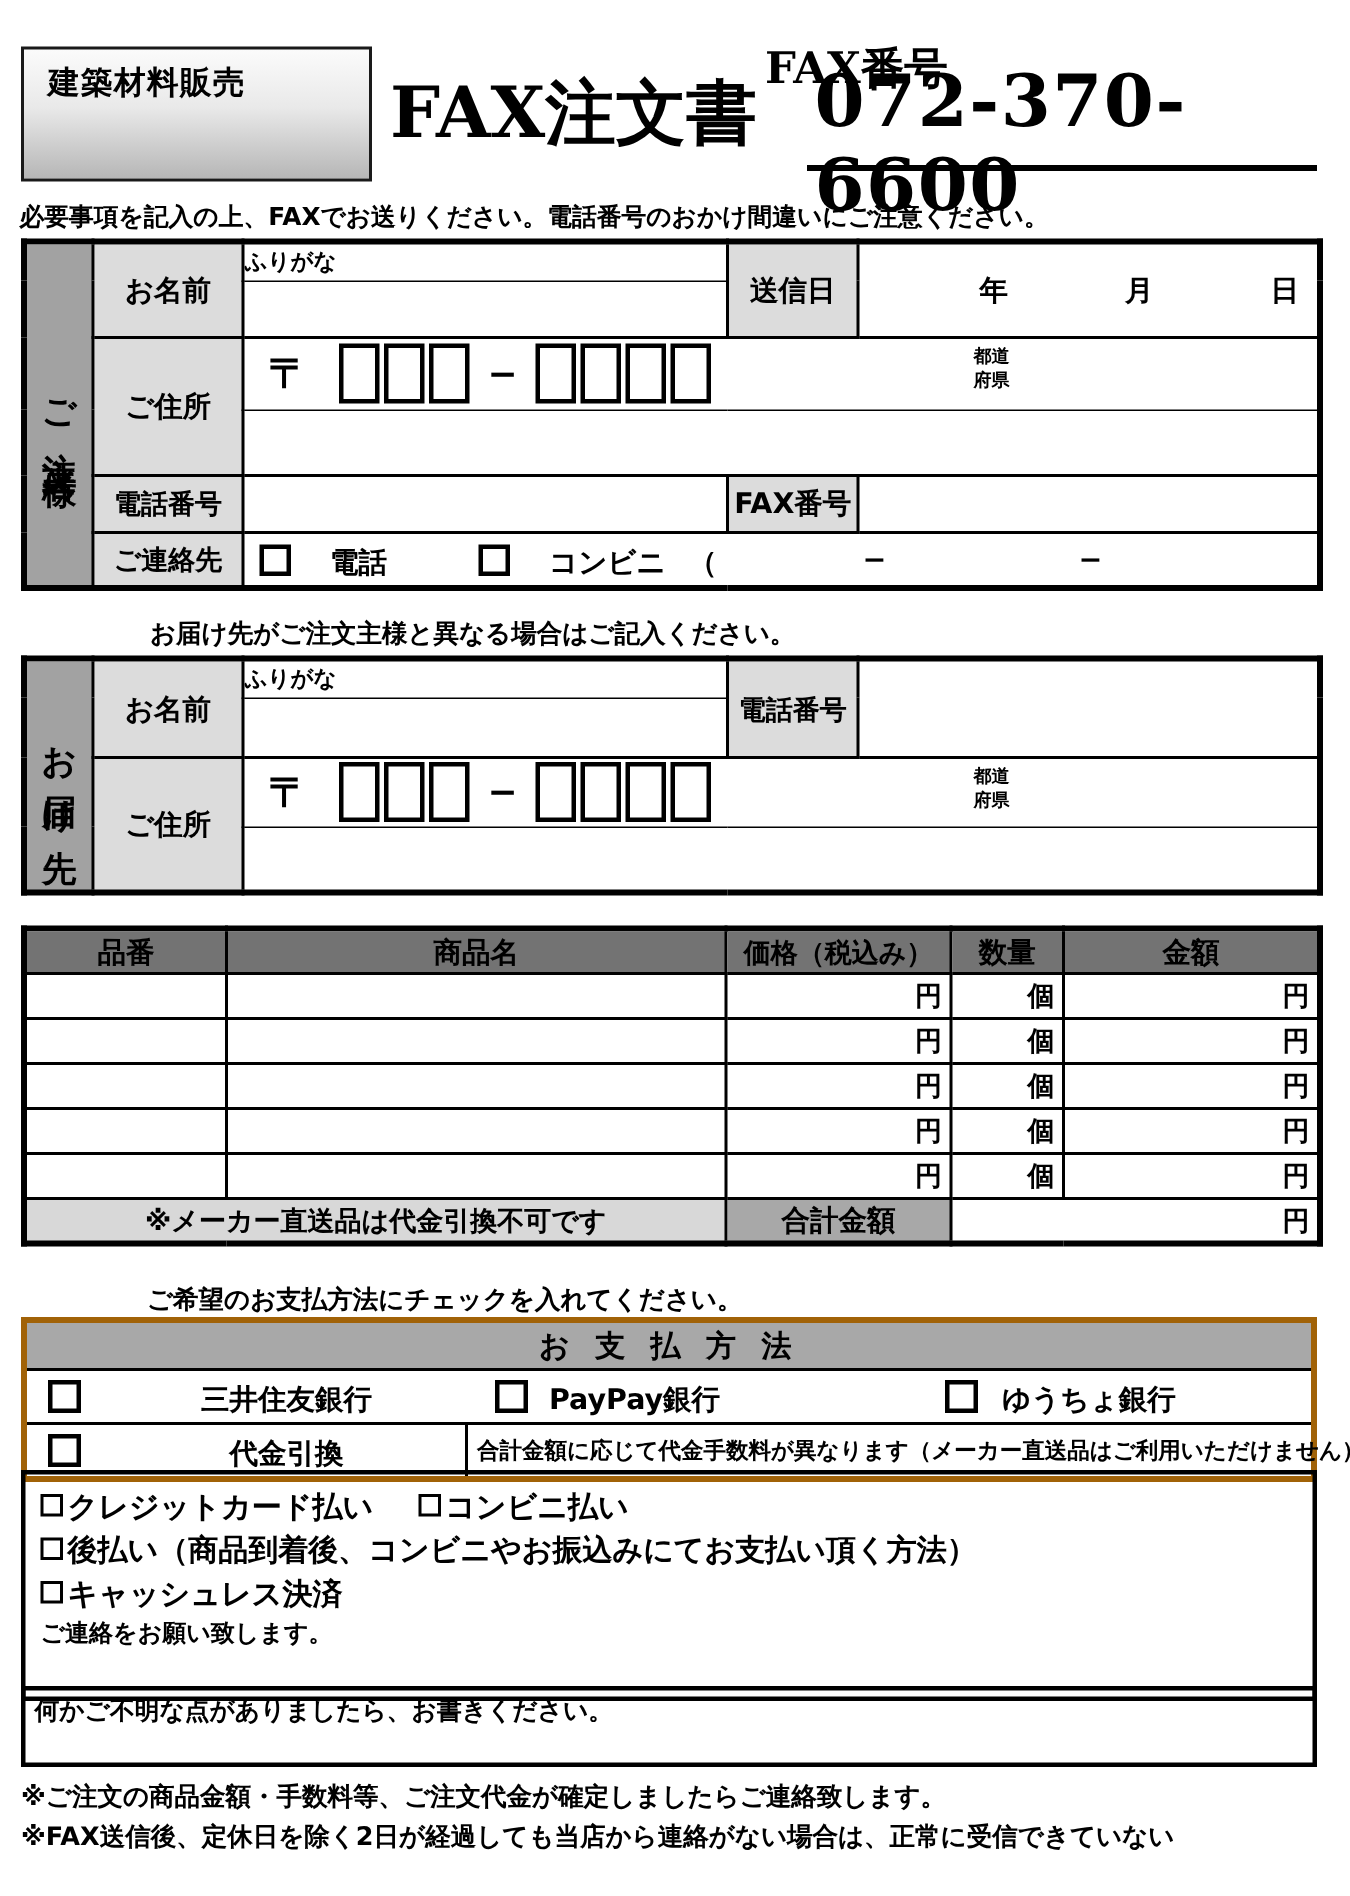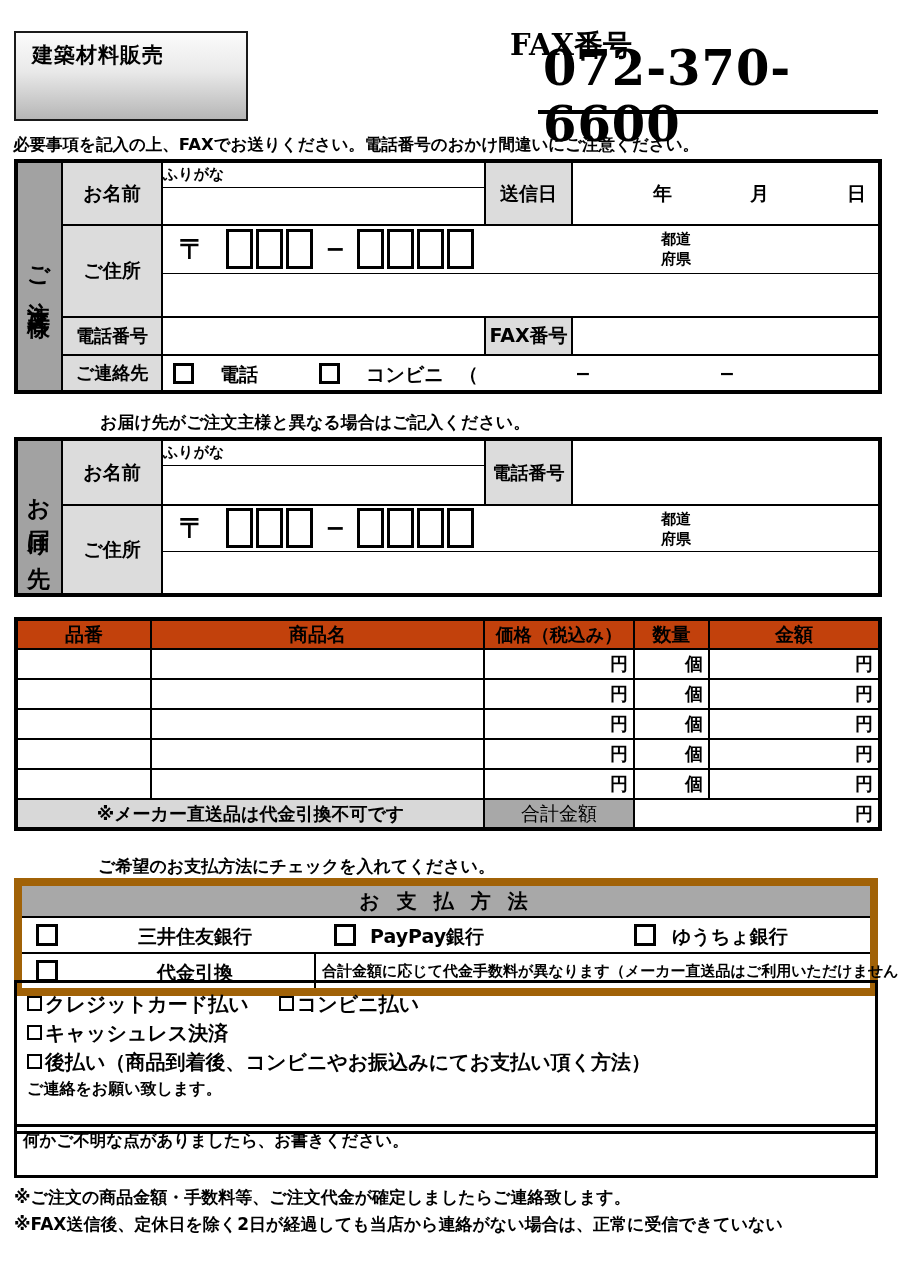--- a/index.html
+++ b/index.html
@@ -45,34 +45,34 @@
 
   .date-cell { display:flex; justify-content:flex-end; align-items:center;
                gap:78px; padding-right:12px; font-size:19px; font-weight:bold; height:100%; }
   .postal-cell { position:relative; height:100%; }
   .postal-inner { display:flex; align-items:center; height:100%; padding-left:16px; }
   .pmark { font-size:27px; font-weight:bold; }
   .pbox  { display:inline-block; width:27px; height:40px; background:#fff;
            border:3px solid #000; margin-left:3px; }
   .pbox.first { margin-left:20px; }
   .pdash { font-size:24px; font-weight:bold; margin:0 9px 0 12px; }
-  .pref  { position:absolute; left:468px; top:3px; width:60px; text-align:right;
-           font-size:15px; font-weight:bold; line-height:1.35; }
+  .pref  { position:absolute; left:468px; top:3px; width:60px; text-align:center;
+           font-size:12px; font-weight:bold; line-height:1.35; }
   .contact-cell { position:relative; height:100%; }
   .cb { position:absolute; width:21px; height:21px; border:3px solid #000; background:#fff; top:7px; }
   .ctxt { position:absolute; top:6px; font-size:19px; font-weight:bold; }
 
   
-  table.prod th { background:#c2410c; font-size:19px; font-weight:bold; }
+  table.prod th { background:#737373; font-size:19px; font-weight:bold; }
   table.prod td.unit { text-align:right; font-size:18px; font-weight:bold; padding-right:5px; }
   td.foot-note { background:#d8d8d8; text-align:center; font-weight:bold; font-size:18px; }
-  td.total-lbl { background:#a8a8a8; text-align:center; font-weight:normal; font-size:19px; }
-
-  
-  .paybox { left:14px; top:878px; width:864px; border:8px solid #a16207; }
+  td.total-lbl { background:#a8a8a8; text-align:center; font-weight:bold; font-size:19px; }
+
+  
+  .paybox { left:14px; top:878px; width:864px; border:4px solid #a16207; }
   .pay-header { height:32px; line-height:30px; background:#a8a8a8; border-bottom:2px solid #000;
                 text-align:center; font-size:20px; font-weight:bold; letter-spacing:5px; }
   .pay-banks { position:relative; height:36px; border-bottom:2px solid #000; }
   .pay-cod   { position:relative; height:34px; }
   .cb2 { position:absolute; width:22px; height:22px; border:3px solid #000; background:#fff; top:6px; }
   .bank-lbl { position:absolute; top:6px; font-size:19px; font-weight:bold; }
   .cod-note { position:absolute; left:292px; top:0; width:568px; height:100%;
               border-left:2px solid #000; font-size:15px; font-weight:bold;
               display:flex; align-items:center; padding-left:6px; white-space:nowrap; }
 
@@ -91,20 +91,21 @@
   .fnote { font-size:17px; font-weight:bold; }
 </style>
 </head>
 <body>
 
 <div id="page">
 
   <div class="abs logo-box">
     <div class="logo-line1">建築材料販売</div>
   </div>
+  <div class="abs fax-title">FAX注文書</div>
   <div class="abs fax-label">FAX番号</div>
   <div class="abs fax-number">072-370-6600</div>
   <div class="abs fax-underline"></div>
   <div class="abs instruction">必要事項を記入の上、FAXでお送りください。電話番号のおかけ間違いにご注意ください。</div>
 
   <table class="frm abs" style="left:14px; top:159px; width:864px;">
     <colgroup>
         <col style="width:46px">
         <col style="width:100px">
         <col style="width:323px">
@@ -297,24 +298,24 @@
       <span class="bank-lbl" style="left:88px; width:170px; text-align:center;">代金引換</span>
       <div class="cod-note">合計金額に応じて代金手数料が異なります（メーカー直送品はご利用いただけません）</div>
     </div>
   </div>
 
   <div class="abs creditbox">
     <div class="copt">
       <span class="cbs"></span><span class="gap-r">クレジットカード払い</span><span class="cbs"></span><span>コンビニ払い</span>
     </div>
     <div class="copt">
+      <span class="cbs"></span><span>後払い（商品到着後、コンビニやお振込みにてお支払い頂く方法）</span>
+    </div>
+    <div class="copt">
       <span class="cbs"></span><span>キャッシュレス決済</span>
-    </div>
-    <div class="copt">
-      <span class="cbs"></span><span>後払い（商品到着後、コンビニやお振込みにてお支払い頂く方法）</span>
     </div>
     <div class="cnote">ご連絡をお願い致します。</div>
   </div>
 
   <div class="abs fnote" style="left:14px; top:1186px;">※ご注文の商品金額・手数料等、ご注文代金が確定しましたらご連絡致します。</div>
 
   <div class="abs remarkbox">
     <span>何かご不明な点がありましたら、お書きください。</span>
   </div>
   <div class="abs fnote" style="left:14px; top:1213px;">※FAX送信後、定休日を除く2日が経過しても当店から連絡がない場合は、正常に受信できていない</div>

